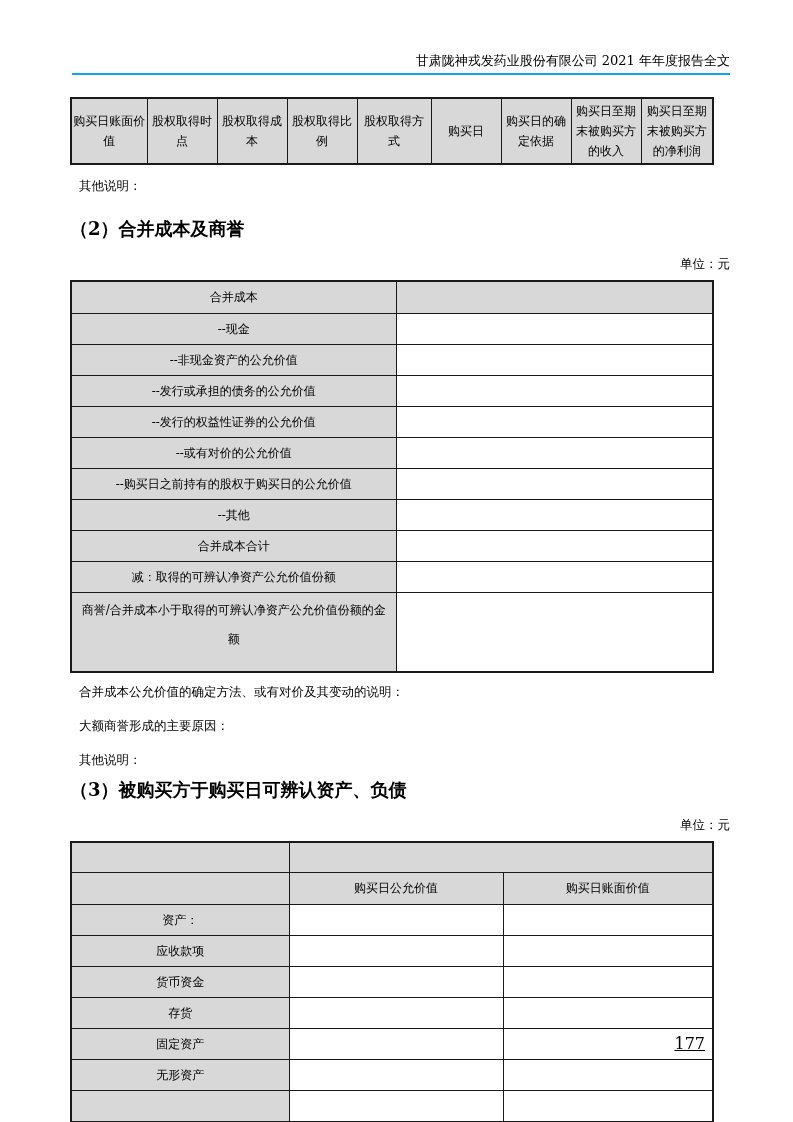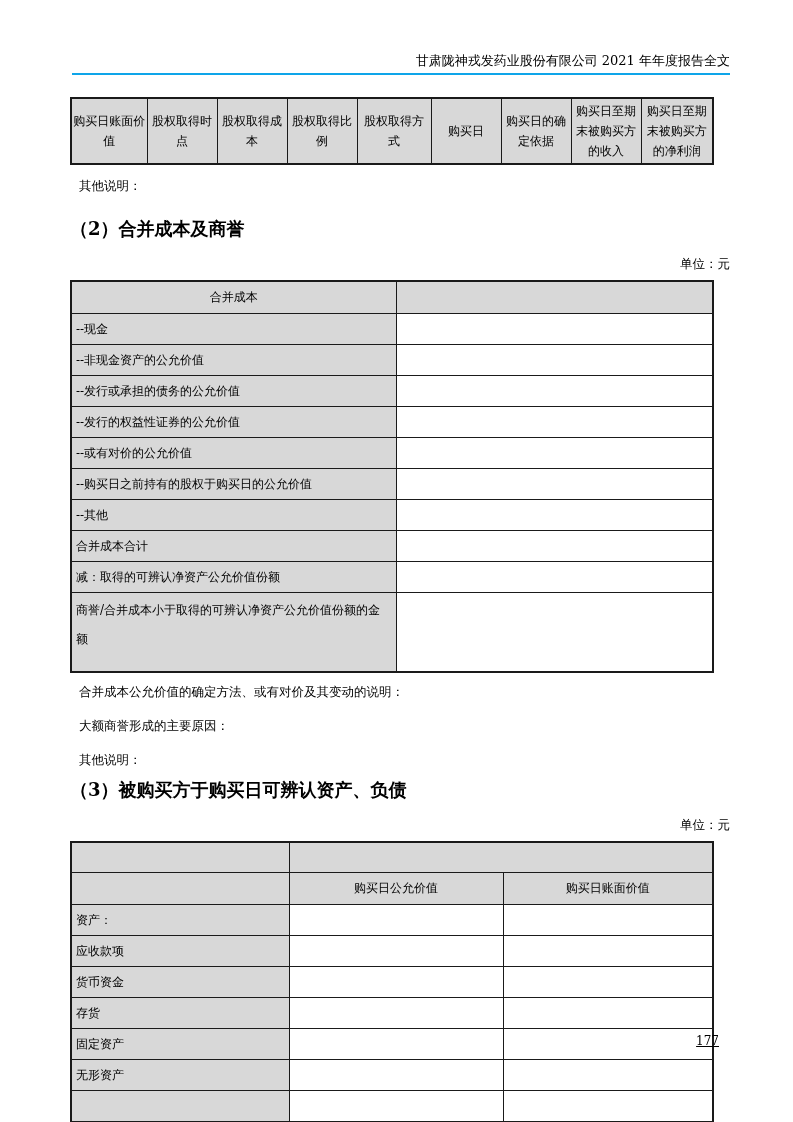--- a/index.html
+++ b/index.html
@@ -31,21 +31,21 @@
     border: 2px solid #1a1a1a;
   }
   table.tbl td {
     border: 1px solid #1a1a1a;
     font-size: 12px;
     vertical-align: middle;
     overflow: hidden;
     word-break: break-all;
   }
   .hdr { background: #d8d8d8; text-align: center; }
-  .lbl { background: #d8d8d8; text-align: left; padding: 2px 4px; }
+  .lbl { background: #d8d8d8; text-align: center; padding: 2px 4px; }
   .val { background: #ffffff; }
 
   .tbl1 td {
     height: 64px;
     line-height: 20px;
     padding: 0 1px;
   }
   .tbl2 td.row-cell { height: 26px; }
   .tbl2 td.tall { height: auto; line-height: 29px; padding-top: 3px; padding-bottom: 17px; margin-left: 13px; }
   .tbl2 td.hdr-row { height: 29px; }
@@ -72,22 +72,22 @@
     margin-top: 18px;
     text-align: right;
     font-size: 12.5px;
     line-height: 16px;
   }
   .tbl-wrap { margin-top: 8px; }
   .tbl1-wrap { margin-top: 22px; }
   .page-number {
     position: absolute;
     top: 1034px;
-    right: 74px;
-    font-size: 12px;
+    right: 88px;
+    font-size: 16px;
     text-decoration: underline;
   }
 </style>
 </head>
 <body>
 
 <div class="page">
 
   <div class="header">
     <span>甘肃陇神戎发药业股份有限公司 2021 年年度报告全文</span>

